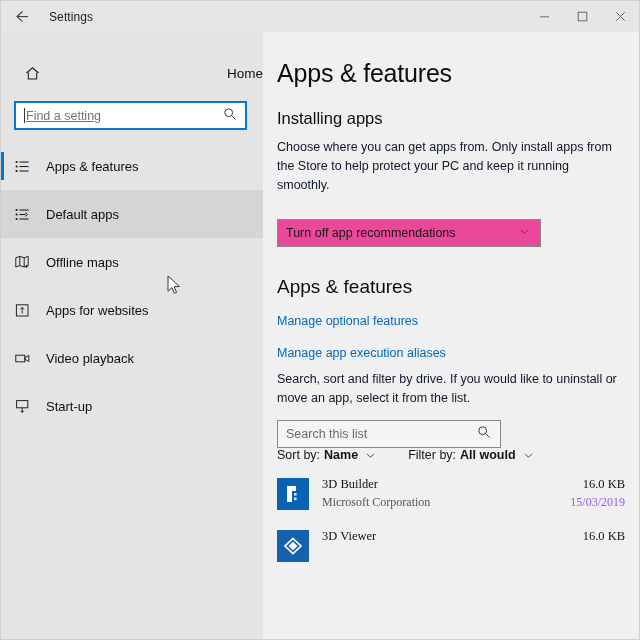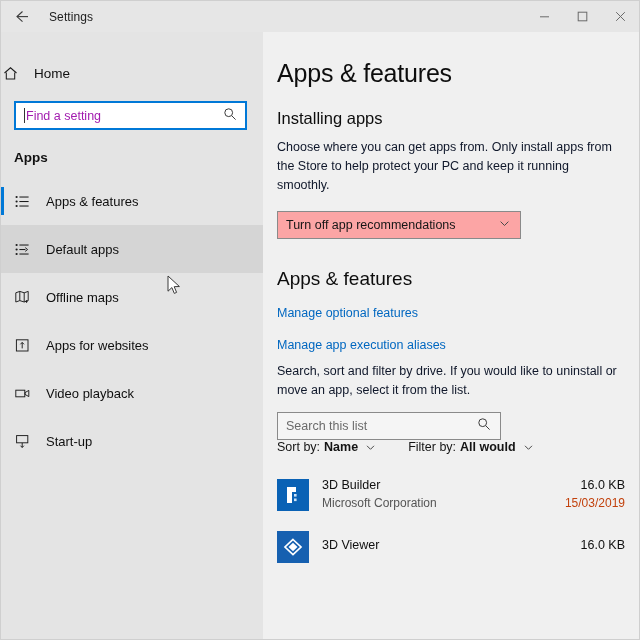--- a/index.html
+++ b/index.html
@@ -71,21 +71,22 @@
     top: 31px; left: 0;
     width: 262px;
     height: 608px;
     background: #e4e4e4;
   }
   .home-row {
     display: flex;
     align-items: center;
     height: 34px;
     margin-top: 24px;
-    padding-left: 1px;
+    padding-left: 23px;
+    justify-content: space-between;
   }
   .home-icon {
     width: 22px;
     display: flex;
     align-items: center;
     justify-content: flex-start;
     color: #1c1c1c;
   }
   .home-label {
     font-size: 13.5px;
@@ -104,22 +105,23 @@
     position: relative;
   }
   .caret {
     width: 1px;
     height: 15px;
     background: #333;
     margin-left: 8px;
   }
   .search-ph {
     font-size: 12.5px;
-    color: #a21caf;
+    color: #737373;
     margin-left: 1px;
+    text-decoration: underline;
   }
   .search-ico {
     position: absolute;
     right: 8px;
     top: 50%;
     transform: translateY(-50%);
     color: #3c3c3c;
   }
 
   .section-head {
@@ -190,24 +192,24 @@
     margin-top: 21px;
   }
   .body-text {
     font-size: 12.5px;
     color: #0f172a;
     line-height: 19px;
     margin-top: 10px;
     max-width: 345px;
   }
   .combo {
-    margin-top: 16px;
-    width: 244px;
+    margin-top: 24px;
+    width: 264px;
     height: 28px;
-    background: #fca5a5;
+    background: #ec4899;
     border: 1px solid #8a8a8a;
     box-sizing: border-box;
     display: flex;
     align-items: center;
     padding: 0 8px;
     position: relative;
   }
   .combo-val {
     font-size: 12.5px;
     color: #161616;
@@ -276,22 +278,23 @@
   .filter .farrow {
     margin-left: 7px;
     color: #4a4a4a;
     display: flex;
     align-items: center;
   }
 
   .applist { margin-top: 14px; }
   .app-row {
     display: flex;
-    align-items: center;
+    align-items: flex-start;
     height: 52px;
+    font-family: Liberation Serif, serif;
   }
   .app-icon {
     width: 32px;
     height: 32px;
     flex: none;
     margin-top: 2px;
     display: flex;
     align-items: center;
     justify-content: center;
   }
@@ -316,21 +319,21 @@
     flex: none;
     padding-top: 0px;
   }
   .app-size {
     font-size: 12.5px;
     color: #101010;
     line-height: 17px;
   }
   .app-date {
     font-size: 12px;
-    color: #c2410c;
+    color: #8b5cf6;
     line-height: 17px;
     margin-top: 1px;
   }
 
   
   .cursor {
     position: absolute;
     left: 166px;
     top: 274px;
     pointer-events: none;
@@ -385,21 +388,20 @@
       <span class="caret"></span>
       <span class="search-ph">Find a setting</span>
       <span class="search-ico">
         <svg width="14" height="14" viewBox="0 0 14 14">
           <circle cx="5.7" cy="5.7" r="3.9" fill="none" stroke="currentColor" stroke-width="1"></circle>
           <path d="M8.7 8.7 L12.6 12.6" stroke="currentColor" stroke-width="1" fill="none"></path>
         </svg>
       </span>
     </div>
 
-    <div class="section-head">Apps</div>
 
     <div class="nav">
 
       <div class="nav-item selected">
         <span class="nav-ico">
           <svg width="17" height="17" viewBox="0 0 17 17">
             <circle cx="2.6" cy="4" r="1.1" fill="currentColor"></circle>
             <circle cx="2.6" cy="8.5" r="1.1" fill="currentColor"></circle>
             <circle cx="2.6" cy="13" r="1.1" fill="currentColor"></circle>
             <rect x="5.4" y="3.5" width="9.2" height="1.05" fill="currentColor"></rect>

